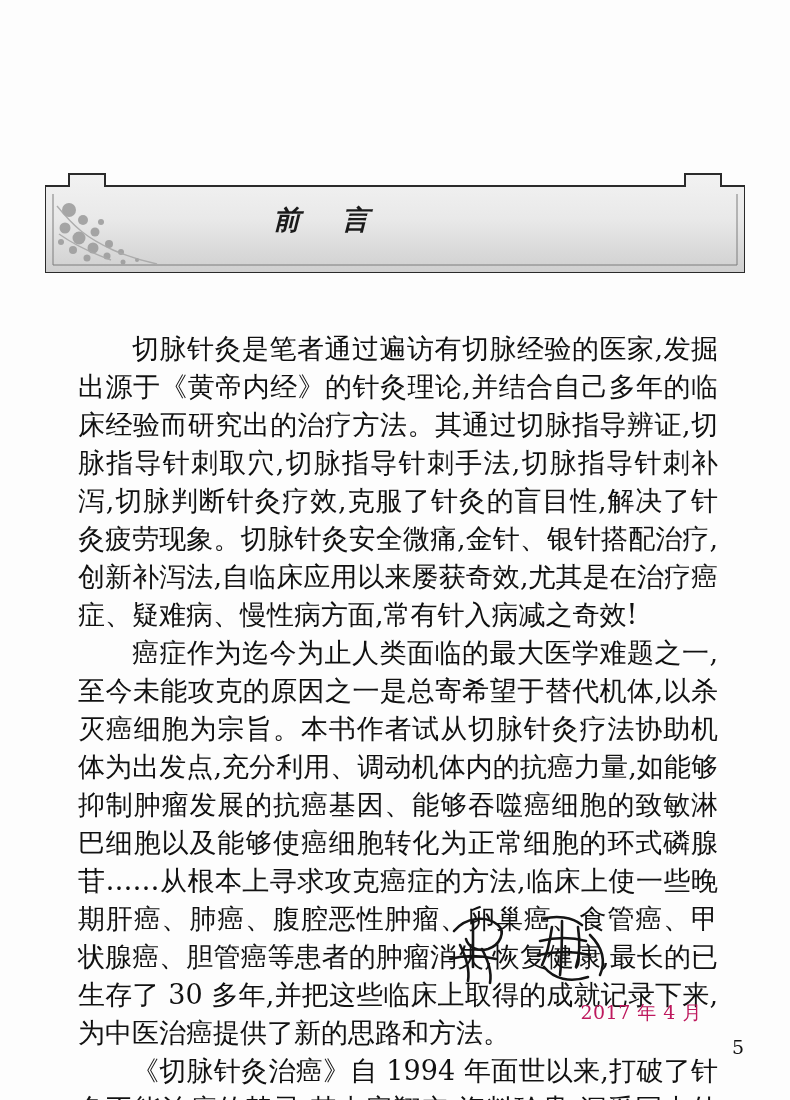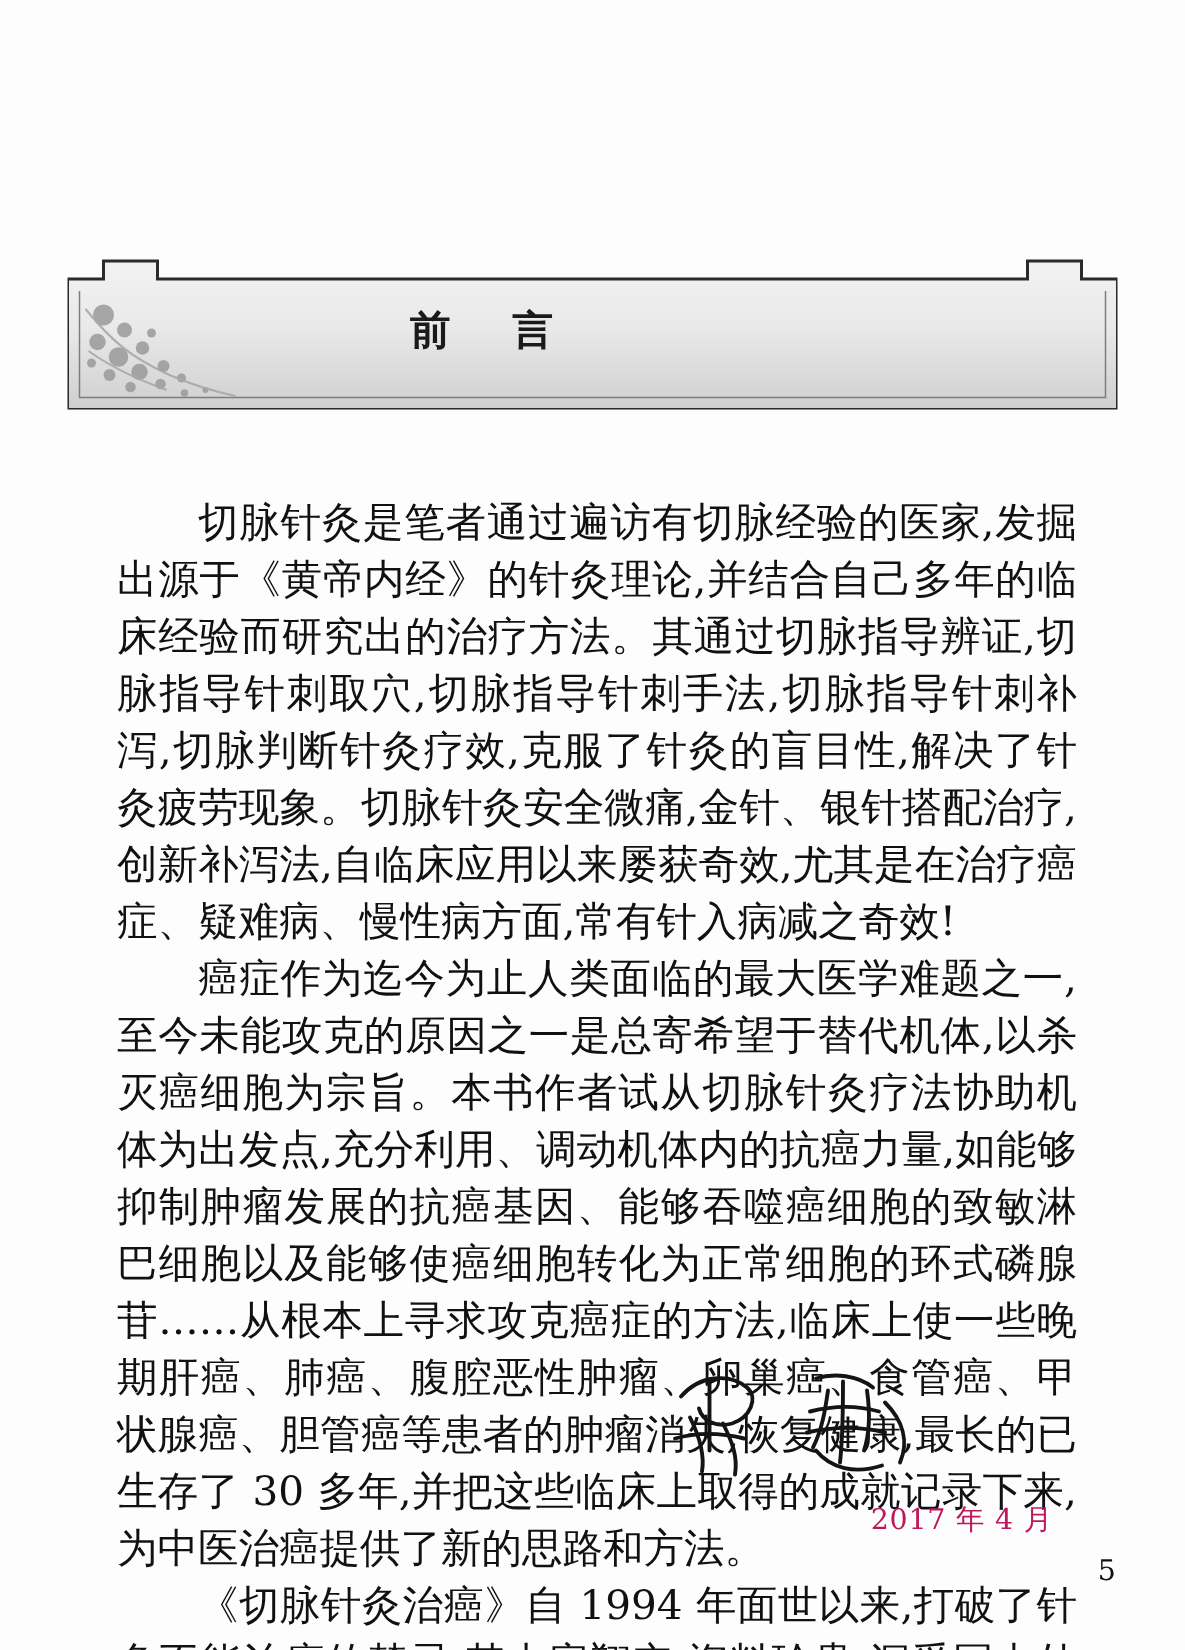--- a/index.html
+++ b/index.html
@@ -43,20 +43,21 @@
     left: 0;
     top: 34px;
     width: 552px;
     text-align: center;
     font-family: "DejaVu Sans", "Liberation Sans", sans-serif;
     font-weight: bold;
     font-size: 27px;
     letter-spacing: 16px;
     text-indent: 16px;
     color: #1a1a1a;
+    font-style: italic;
   }
   .banner-ornament {
     position: absolute;
     left: 8px;
     top: 30px;
     width: 110px;
     height: 70px;
     pointer-events: none;
   }
 

